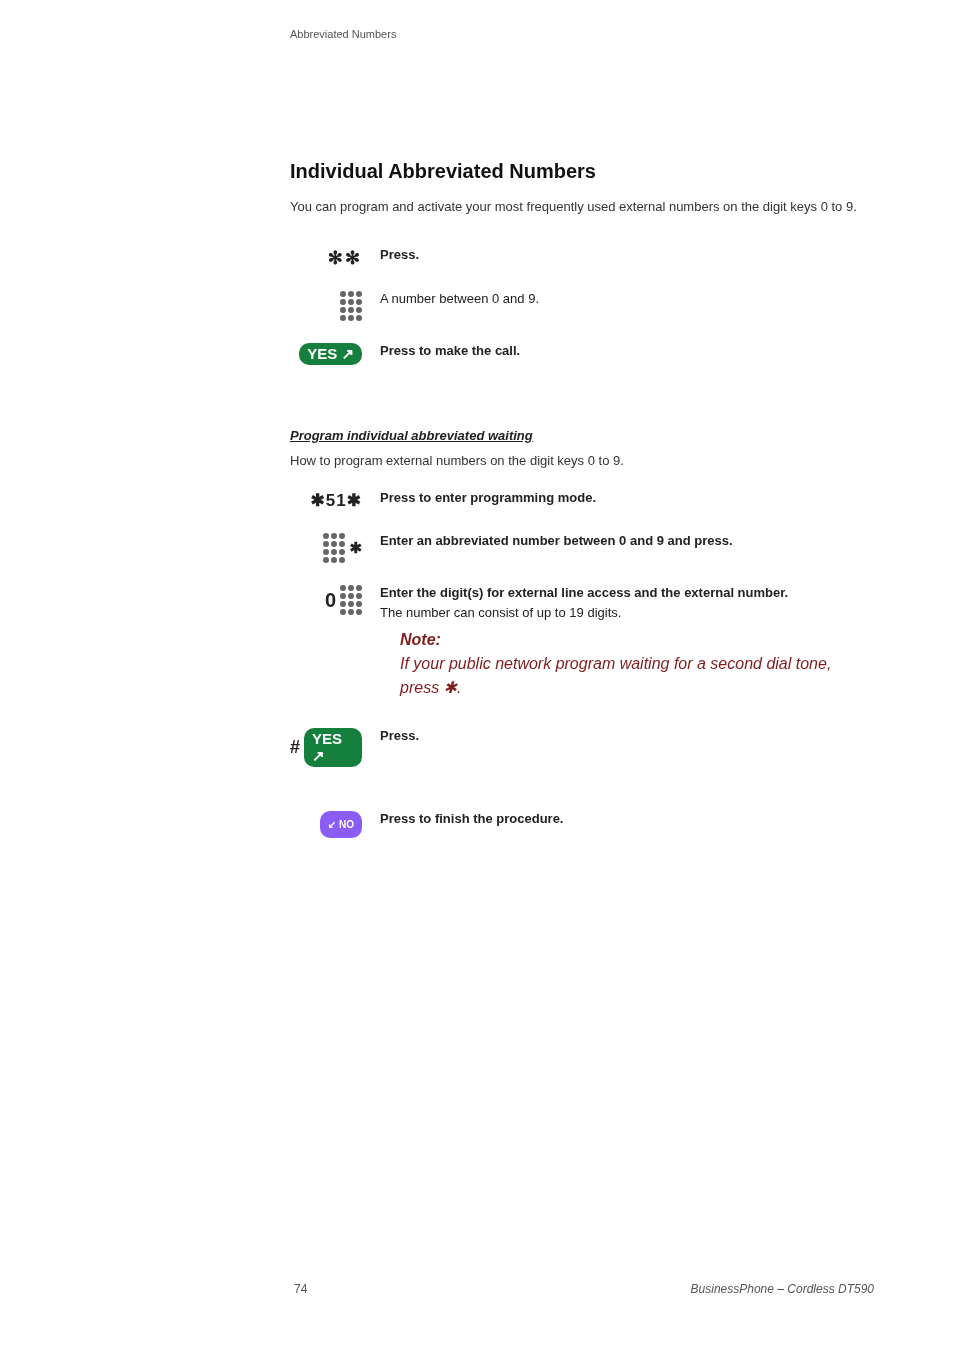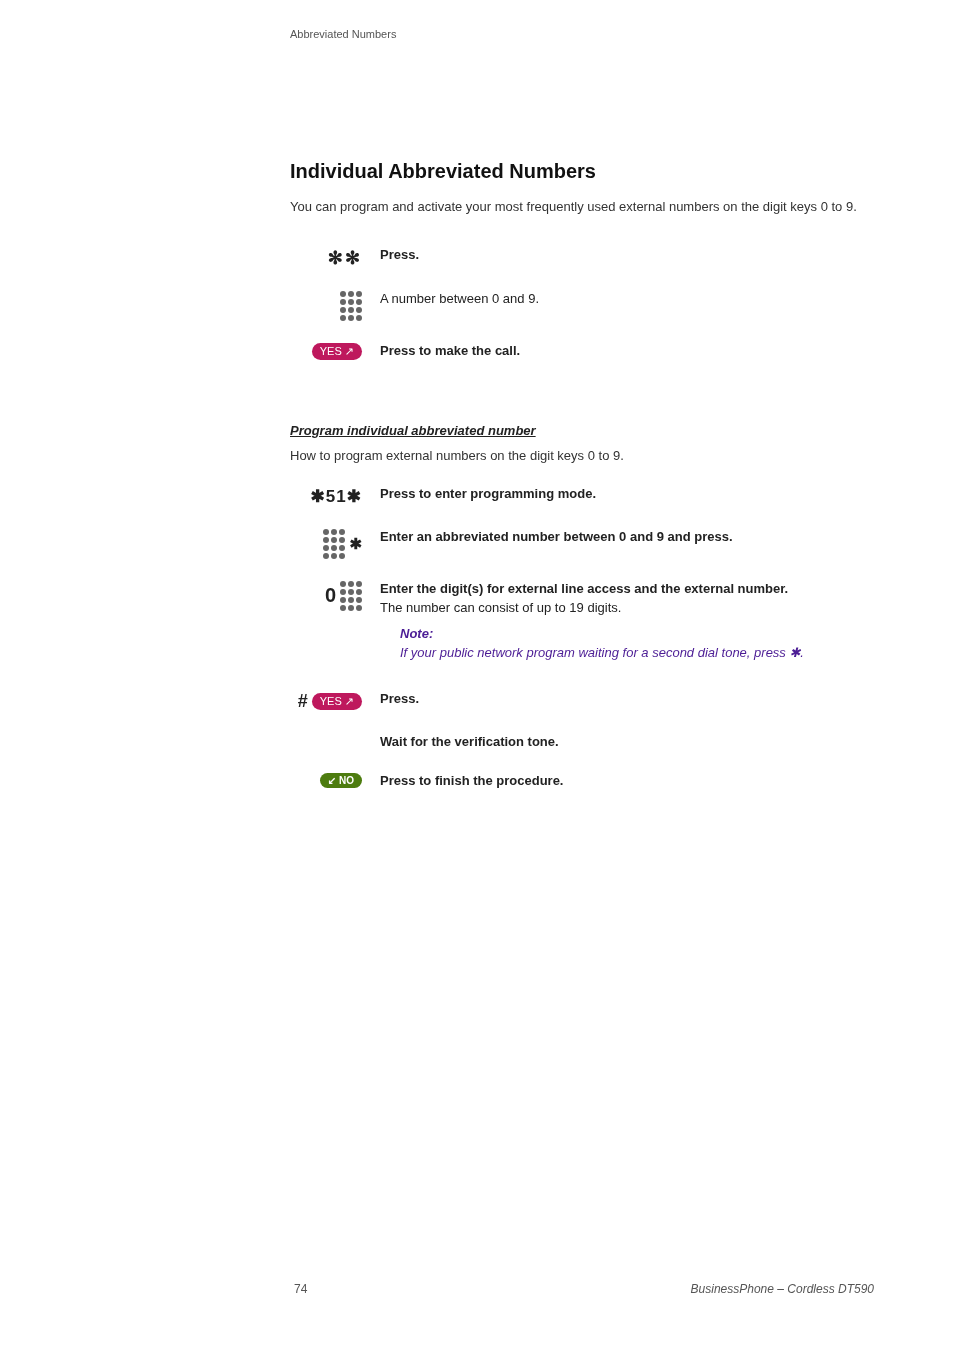--- a/index.html
+++ b/index.html
@@ -104,22 +104,22 @@
 
     .subsection-intro {
       font-size: 13px;
       color: #333;
       margin-bottom: 18px;
       line-height: 1.5;
     }
 
     .note-box {
       margin: 6px 0 6px 20px;
-      font-size: 13px;
-      color: #4c1d95;
+      font-size: 16px;
+      color: #7f1d1d;
       line-height: 1.5;
     }
     .note-box strong {
       font-style: italic;
     }
 
     
     .icon-star51star {
       font-size: 17px;
       font-weight: bold;
@@ -178,35 +178,35 @@
       width: 6px;
       height: 6px;
       border-radius: 50%;
       background: #666;
       display: block;
     }
 
     .yes-pill {
       display: inline-flex;
       align-items: center;
-      background: #be185d;
+      background: #15803d;
       border-radius: 10px;
       padding: 2px 8px;
       color: #fff;
-      font-size: 11px;
-      font-weight: normal;
+      font-size: 15px;
+      font-weight: bold;
       vertical-align: middle;
     }
 
     .no-pill {
       display: inline-flex;
       align-items: center;
-      background: #4d7c0f;
+      background: #8b5cf6;
       border-radius: 10px;
-      padding: 2px 8px;
+      padding: 8px 8px;
       color: #fff;
       font-size: 10px;
       font-weight: bold;
       vertical-align: middle;
     }
   </style>
 </head>
 <body>
 
 <div class="page">
@@ -253,21 +253,21 @@
       <div class="step-icon">
         <span class="yes-pill">YES ↗</span>
       </div>
       <div class="step-text">
         <strong>Press to make the call.</strong>
       </div>
     </div>
 
     <div class="section-divider">&nbsp;</div>
 
-    <div class="subsection-title">Program individual abbreviated number</div>
+    <div class="subsection-title">Program individual abbreviated waiting</div>
     <div class="subsection-intro">How to program external numbers on the digit keys 0 to 9.</div>
 
     <div class="step-row">
       <div class="step-icon">
         <span class="icon-star51star">✱<strong>51</strong>✱</span>
       </div>
       <div class="step-text">
         <strong>Press to enter programming mode.</strong>
       </div>
     </div>
@@ -335,23 +335,20 @@
         </div>
       </div>
       <div class="step-text">
         <strong>Press.</strong>
       </div>
     </div>
 
     <div class="step-row">
       <div class="step-icon">
       </div>
-      <div class="step-text">
-        <strong>Wait for the verification tone.</strong>
-      </div>
     </div>
 
     <div class="step-row">
       <div class="step-icon">
         <span class="no-pill">↙ NO</span>
       </div>
       <div class="step-text">
         <strong>Press to finish the procedure.</strong>
       </div>
     </div>

